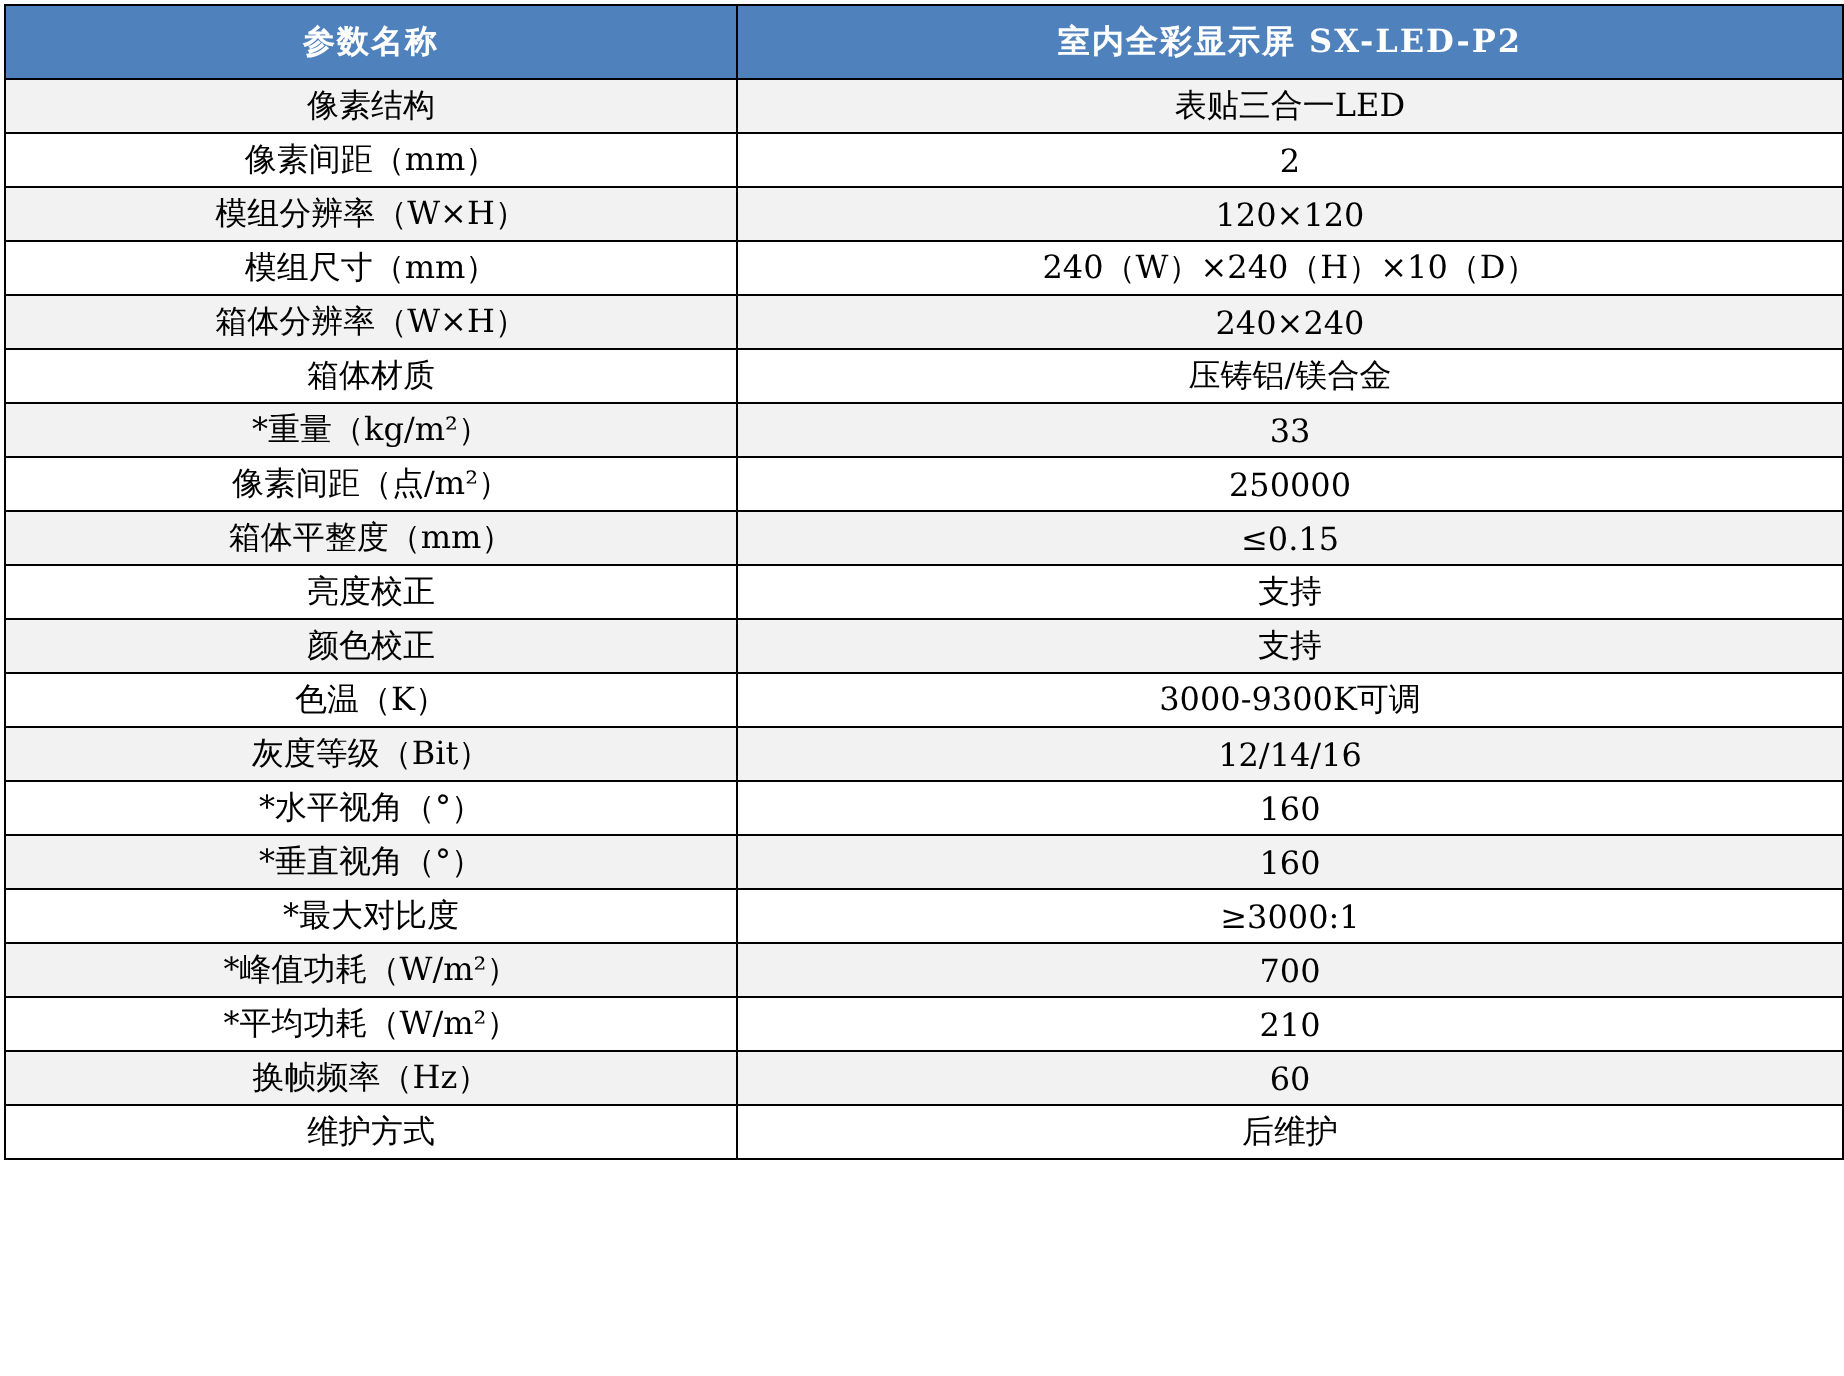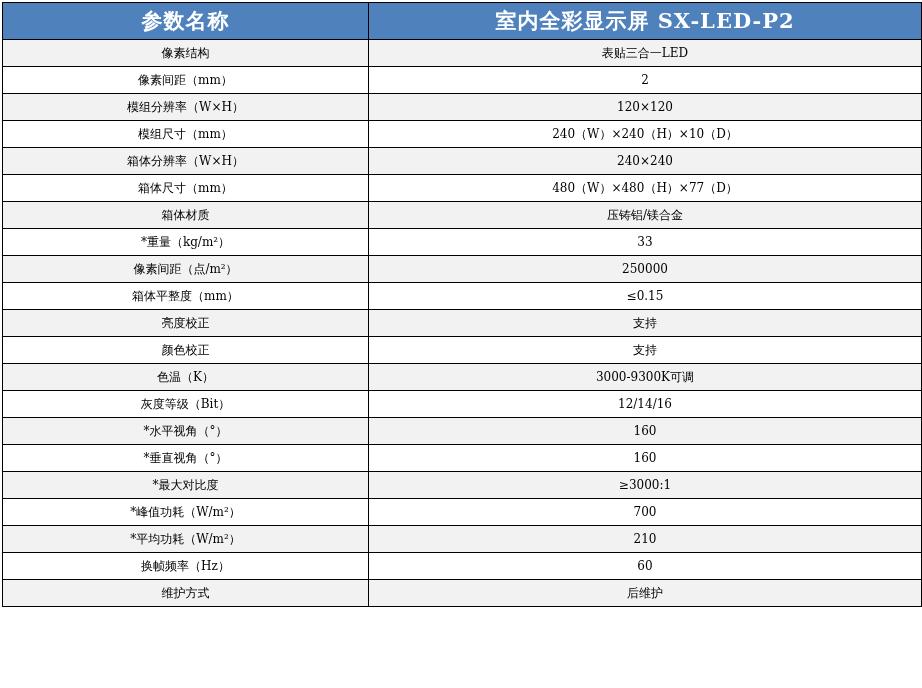--- a/index.html
+++ b/index.html
@@ -34,27 +34,27 @@
     vertical-align: middle;
     overflow: hidden;
     white-space: nowrap;
   }
   col.param-col { width: 366px; }
   col.value-col { width: 553px; }
   thead th {
     background: var(--header-bg);
     color: var(--header-text);
     font-weight: bold;
-    font-size: 21px;
+    font-size: 16px;
     height: 37px;
     letter-spacing: 1px;
   }
   tbody td {
     height: 27px;
-    font-size: 12px;
+    font-size: 16px;
     background: var(--row-bg);
   }
   tbody tr:nth-child(odd) td {
     background: var(--row-alt-bg);
   }
 </style>
 </head>
 <body>
 
 <div class="page">
@@ -90,24 +90,20 @@
           <td>模组尺寸（mm）</td>
           <td>240（W）×240（H）×10（D）</td>
         </tr>
 
 
         <tr>
           <td>箱体分辨率（W×H）</td>
           <td>240×240</td>
         </tr>
 
-        <tr>
-          <td>箱体尺寸（mm）</td>
-          <td>480（W）×480（H）×77（D）</td>
-        </tr>
 
         <tr>
           <td>箱体材质</td>
           <td>压铸铝/镁合金</td>
         </tr>
 
         <tr>
           <td>*重量（kg/m²）</td>
           <td>33</td>
         </tr>

